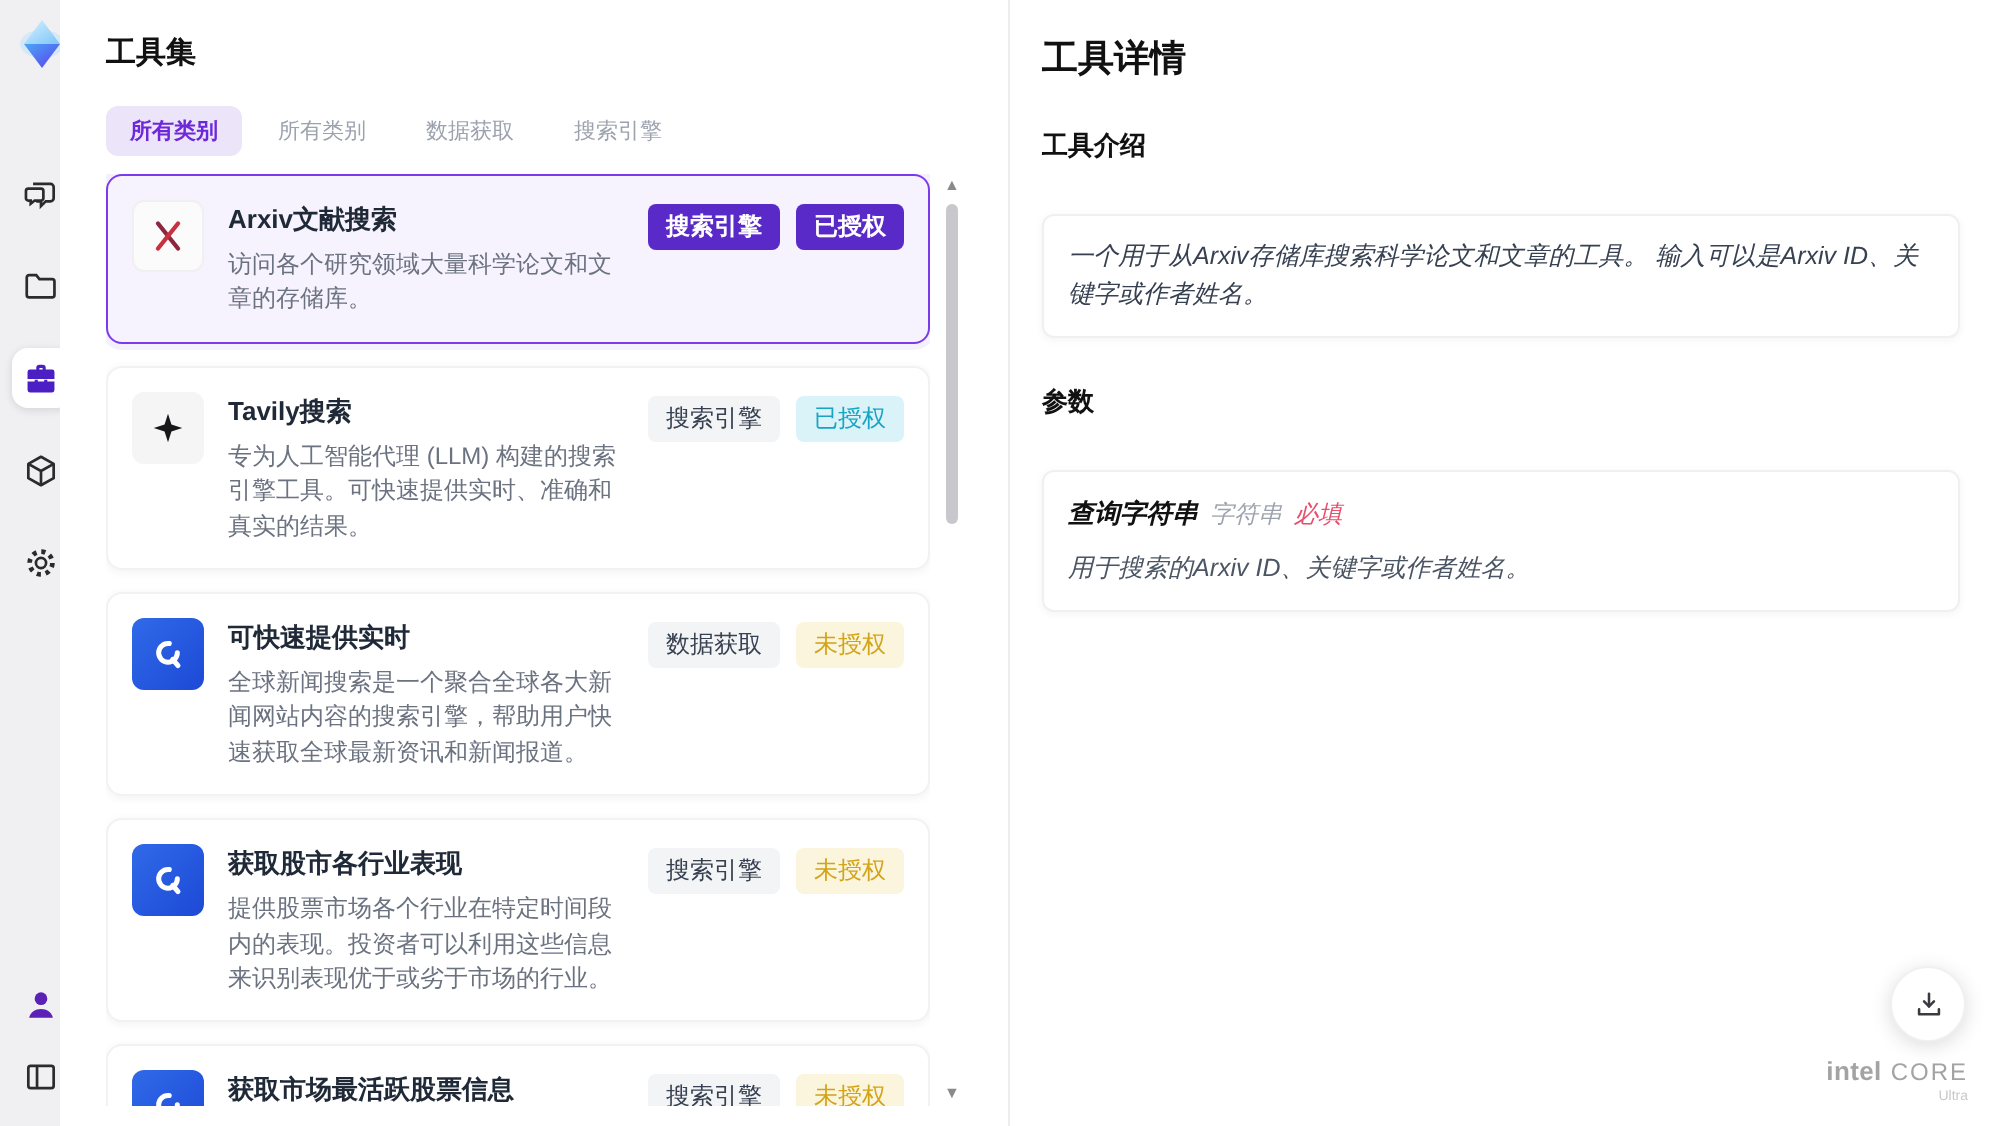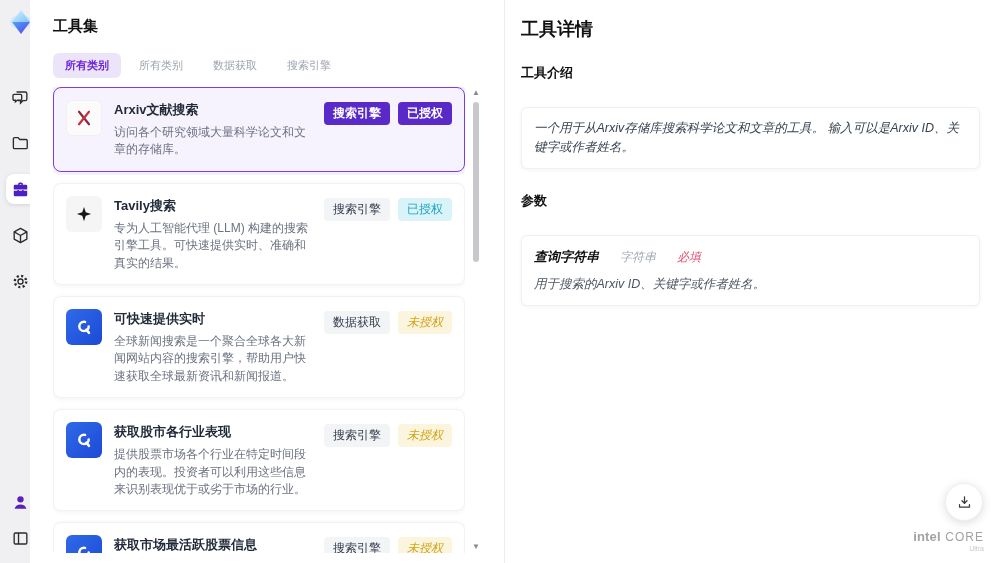--- a/index.html
+++ b/index.html
@@ -51,40 +51,40 @@
   .tool-ico.light { background:#fbfbfb; border:1px solid #f0f0f0; }
   .tool-ico.gray  { background:#f5f5f6; }
   .tool-ico.blue  { background:linear-gradient(135deg,#2f6ae8,#1d49d6); }
   .tool-txt { flex:1; min-width:0; padding-top:1px; }
   .tool-name { font-size:13px; font-weight:bold; color:#1f2937; margin-bottom:5px; }
   .tool-desc { font-size:12px; color:#6b7280; line-height:1.45; }
   .badges { display:flex; gap:8px; flex:none; align-items:flex-start; padding-top:2px; }
   .badge { font-size:12px; padding:3px 9px; border-radius:4px; white-space:nowrap; }
   .badge.cat { background:#f3f4f6; color:#374151; }
   .badge.auth-yes { background:#daf3f8; color:#1aa4c4; }
-  .badge.auth-no  { background:#fbf5de; color:#d3a418;font-style:italic; }
+  .badge.auth-no  { background:#fbf5de; color:#d3a418; }
   .tool-card.selected .badge { background:#5a2ac8; color:#fff; font-weight:bold; }
   
   .scrollbar { position:absolute; left:440px; top:88px; width:12px; height:464px; }
   .scroll-arrow { width:12px; height:10px; color:#8a8a8a; font-size:8px; line-height:10px; text-align:center; cursor:pointer; }
   .scroll-arrow.down { position:absolute; bottom:0; }
   .scroll-thumb { position:absolute; top:14px; left:3px; width:6px; height:160px; background:#c8c8cc; border-radius:3px; cursor:pointer; }
   
   .right-panel {
     position:absolute; left:504px; top:0; width:496px; height:563px;
     border-left:1px solid #ededf0; background:#fff; padding:17px 20px 0 16px;
   }
   .detail-title { font-size:18px; font-weight:bold; color:#111; }
   .section-h { font-size:13px; font-weight:bold; color:#111; margin-top:23px; }
   .info-box {
     margin-top:25px; border:1px solid #f0f0f2; border-radius:6px;
     background:#fff; box-shadow:0 1px 4px rgba(30,30,60,.05);
     padding:11px 12px; font-size:12.5px; color:#374151; line-height:1.5;font-style:italic;
   }
-  .param-head { display:flex; align-items:baseline; gap:21px; }
+  .param-head { display:flex; align-items:baseline; gap:6px; }
   .param-name { font-size:13px; font-weight:bold; color:#111; }
   .param-type { font-size:12px; color:#9ca3af; }
   .param-req  { font-size:12px; color:#e64f6e; }
   .param-desc { margin-top:9px; font-size:12.5px; color:#4b5563; }
   
   .fab {
     position:absolute; right:17px; bottom:42px; width:38px; height:38px;
     border-radius:50%; background:#fff; border:1px solid #f0f0f0;
     box-shadow:0 2px 10px rgba(0,0,0,.14);
     display:flex; align-items:center; justify-content:center; cursor:pointer;

